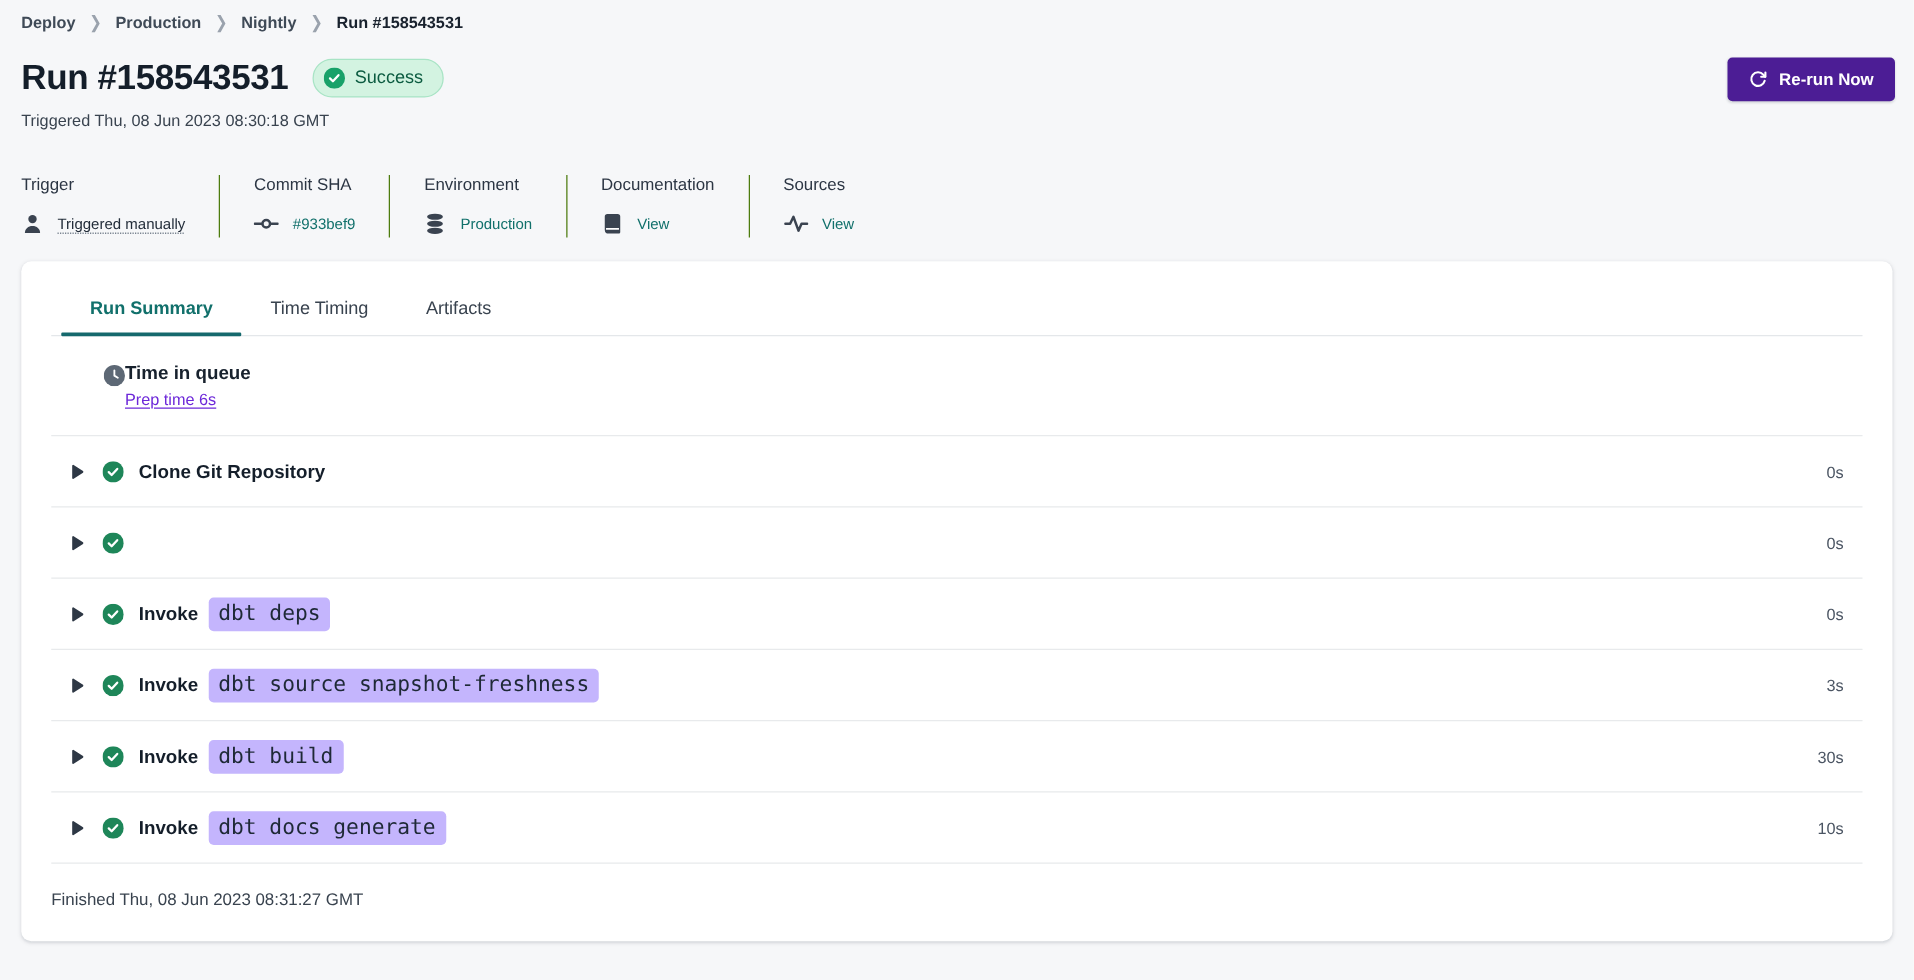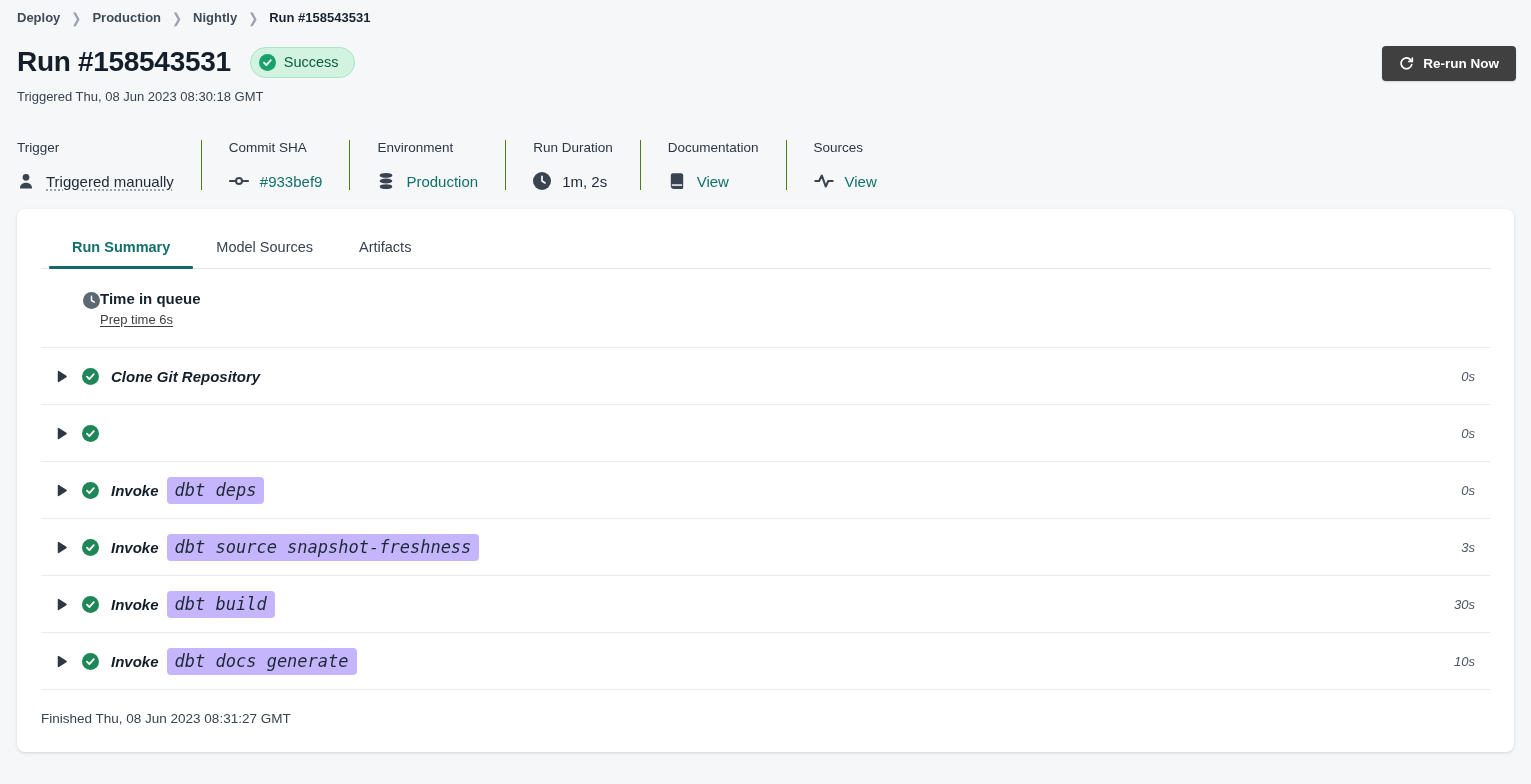--- a/index.html
+++ b/index.html
@@ -22,56 +22,56 @@
   .header-row { display:flex; align-items:center; gap:19px; margin-top:21px; }
   h1 { font-size:28px; font-weight:700; color:#141e2a; letter-spacing:-.3px; }
   .badge {
     display:inline-flex; align-items:center; gap:8px;
     background:#d3f3e1; border:1px solid #a8e4c5; border-radius:17px;
     padding:6px 15px 6px 8px; font-size:14.5px; color:#0b5b40;
   }
   .rerun-btn {
     position:absolute; right:15px; top:46px;
     display:inline-flex; align-items:center; gap:9px;
-    background:#404040; color:#fff; border:none; border-radius:4px;
+    background:#4c1d95; color:#fff; border:none; border-radius:4px;
     padding:10px 17px; font-size:13.5px; font-weight:700;
     font-family:"Liberation Sans", sans-serif; cursor:pointer;
     box-shadow:0 1px 2px rgba(16,24,40,.15);
   }
   .triggered { margin-top:11px; font-size:13px; color:#39434f; }
 
   
   .meta { display:flex; margin-top:36px; }
   .meta-col { padding-right:27px; border-right:1px solid #4d7c0f; }
   .meta-col + .meta-col { padding-left:27px; }
   .meta-col:last-child { border-right:none; }
   .meta-label { font-size:13.5px; color:#2c3644; }
-  .meta-value { display:flex; align-items:flex-end; gap:11px; margin-top:13px; font-size:15px; color:#222c39; height:22px; }
+  .meta-value { display:flex; align-items:center; gap:11px; margin-top:13px; font-size:12px; color:#222c39; height:22px; }
   .meta-value a { color:#11706b; font-weight:400; }
   .dotted-help { text-decoration:underline dotted #7a8491; text-underline-offset:3px; }
   a.teal-link { color:#11706b; text-underline-offset:2px; cursor:pointer; }
 
   
   .card {
     margin:19px 17px 0; background:#fff; border-radius:8px;
     box-shadow:0 1px 2px rgba(16,24,40,.07), 0 1px 4px rgba(16,24,40,.09);
     padding:30px 24px 0;
   }
   .tabs { display:flex; border-bottom:1px solid #e4e7ea; padding-left:8px; }
   .tab { padding:0 23px 13px; font-size:14.5px; color:#39434f; cursor:pointer; position:relative; }
   .tab.active { color:#11706b; font-weight:700; }
   .tab.active::after { content:""; position:absolute; left:0; right:0; bottom:-1px; height:3px; background:#15696d; border-radius:1px; }
 
   
   .queue { display:flex; padding:21px 0 19px 42px; border-bottom:1px solid #e8eaec; }
   .queue-title { font-size:15px; font-weight:700; color:#18222e; }
-  .queue-link { display:inline-block; margin-top:5px; font-size:13px; color:#404040; text-decoration:underline; text-underline-offset:2px; cursor:pointer; }
-
-  
-  .step { display:flex; align-items:center; height:57px; padding-left:16px; border-bottom:1px solid #e8eaec; cursor:pointer;font-style:italic; }
+  .queue-link { display:inline-block; margin-top:5px; font-size:13px; color:#6d28d9; text-decoration:underline; text-underline-offset:2px; cursor:pointer; }
+
+  
+  .step { display:flex; align-items:center; height:57px; padding-left:16px; border-bottom:1px solid #e8eaec; cursor:pointer; }
   .tri { flex:0 0 auto; display:flex; margin-right:15px; cursor:pointer; }
   .check { flex:0 0 auto; margin-right:12px; display:flex; }
   .step-label { font-size:15px; font-weight:700; color:#141e2a; }
   .code-chip {
     font-family:"DejaVu Sans Mono", monospace; font-size:17px; color:#1e2936;
     background:#c4b5fd; border-radius:4px; padding:3px 8px 4px; margin-left:8px;
   }
   .code-chip:empty { display:none; }
   .duration { margin-left:auto; padding-right:15px; font-size:13px; color:#4b5563; }
 
@@ -154,32 +154,20 @@
           <svg width="18" height="18" viewBox="0 0 16 16">
               <ellipse cx="8" cy="3" rx="5.6" ry="2.2" fill="#3a4350"></ellipse>
               <ellipse cx="8" cy="8" rx="5.6" ry="2.2" fill="#3a4350"></ellipse>
               <ellipse cx="8" cy="13" rx="5.6" ry="2.2" fill="#3a4350"></ellipse>
             </svg>
         </span>
         <a class="teal-link">Production</a>
       </div>
     </div>
 
-    <div class="meta-col">
-      <div class="meta-label">Run Duration</div>
-      <div class="meta-value">
-        <span>
-          <svg width="18" height="18" viewBox="0 0 16 16">
-              <circle cx="8" cy="8" r="8" fill="#3a4350"></circle>
-              <path d="M8 3.8V8l2.8 1.7" stroke="#fff" stroke-width="1.5" fill="none" stroke-linecap="round" stroke-linejoin="round"></path>
-            </svg>
-        </span>
-        <span>1m, 2s</span>
-      </div>
-    </div>
 
     <div class="meta-col">
       <div class="meta-label">Documentation</div>
       <div class="meta-value">
         <span>
           <svg width="18" height="18" viewBox="0 0 16 16">
               <path d="M4.4 1h7.2A1.9 1.9 0 0 1 13.5 2.9v11.2a.9.9 0 0 1-.9.9H5.3a2.8 2.8 0 0 1-2.8-2.8V2.9A1.9 1.9 0 0 1 4.4 1z" fill="#3a4350"></path>
               <path d="M3.4 11.6h9.2" stroke="#fff" stroke-width="1.3"></path>
             </svg>
         </span>
@@ -199,21 +187,21 @@
       </div>
     </div>
 
   </div>
 </div>
 
 <main class="card">
 
   <div class="tabs">
     <div class="tab active">Run Summary</div>
-    <div class="tab">Model Sources</div>
+    <div class="tab">Time Timing</div>
     <div class="tab">Artifacts</div>
   </div>
 
   <div class="queue">
     <span style="margin-top:2px;">
       <svg width="17" height="17" viewBox="0 0 16 16">
           <circle cx="8" cy="8" r="8" fill="#5d6875"></circle>
           <path d="M8 4V8l2.6 1.6" stroke="#fff" stroke-width="1.4" fill="none" stroke-linecap="round" stroke-linejoin="round"></path>
         </svg>
     </span>

